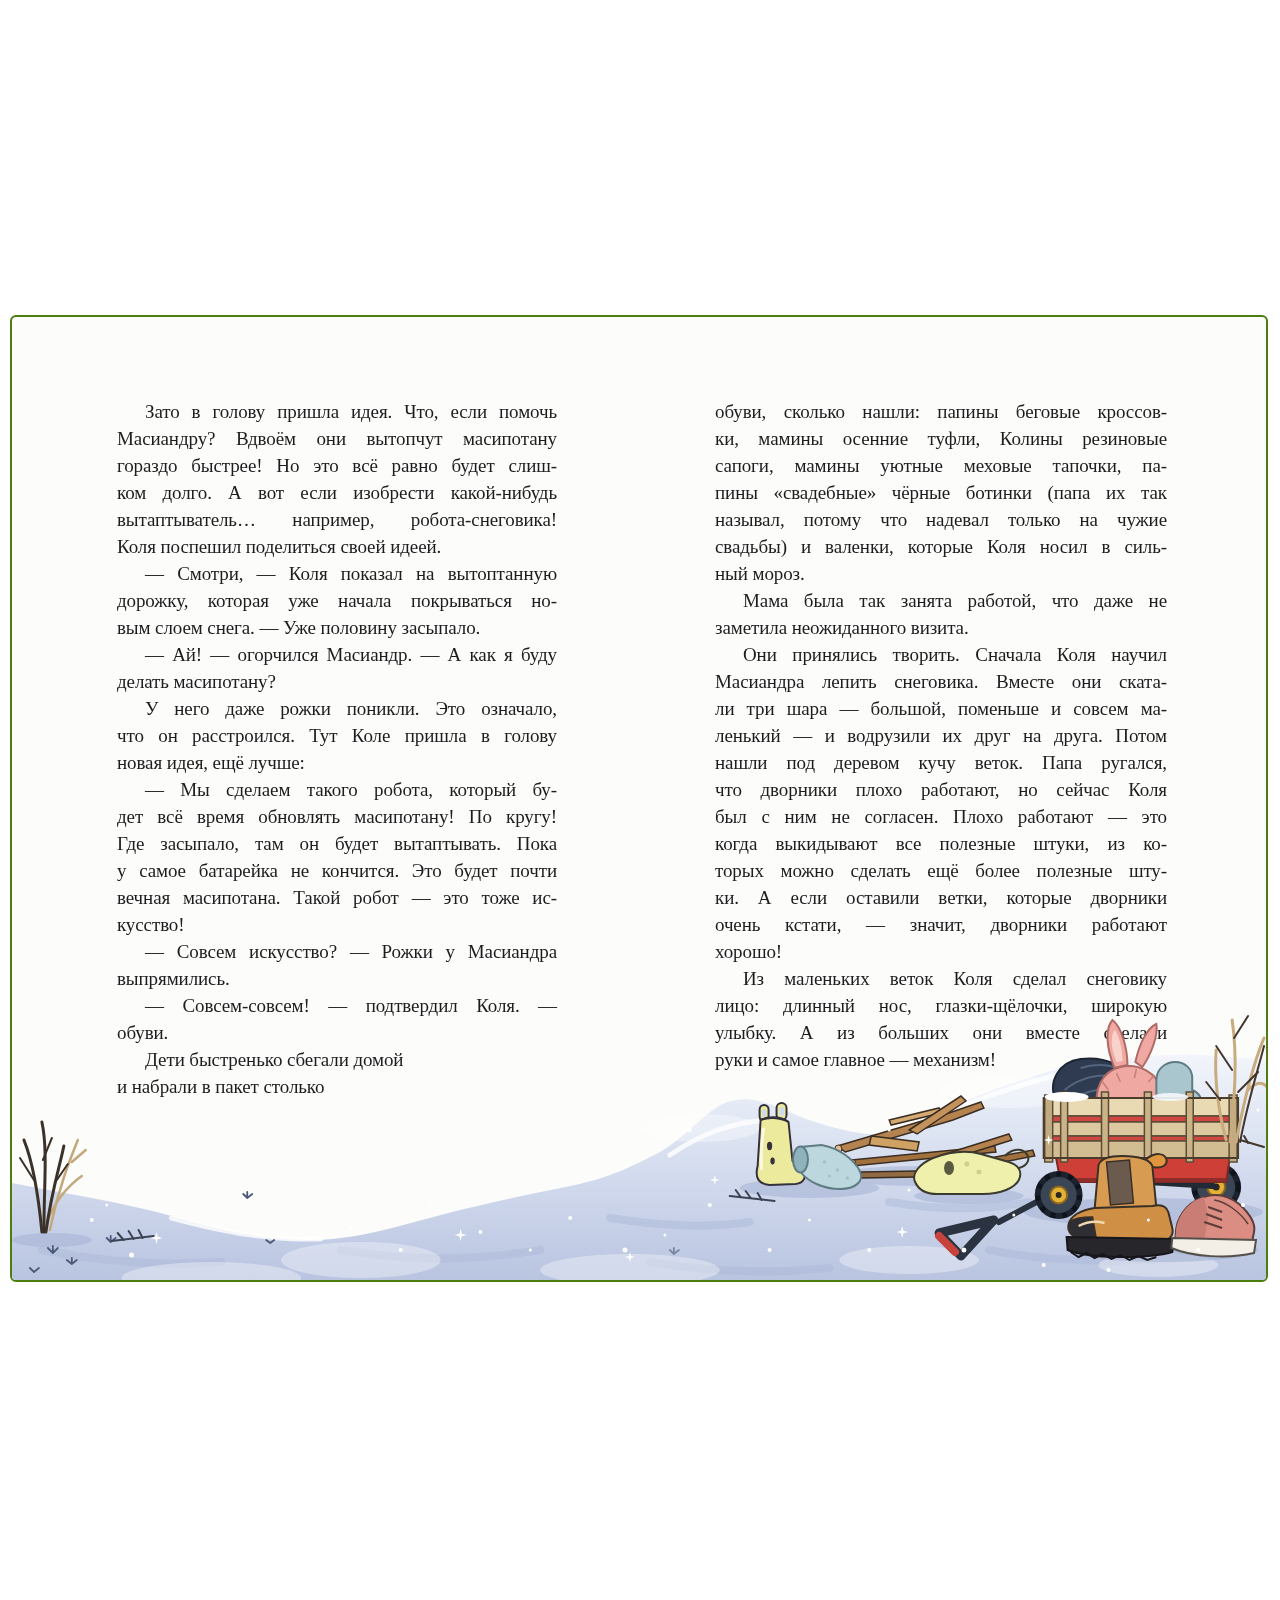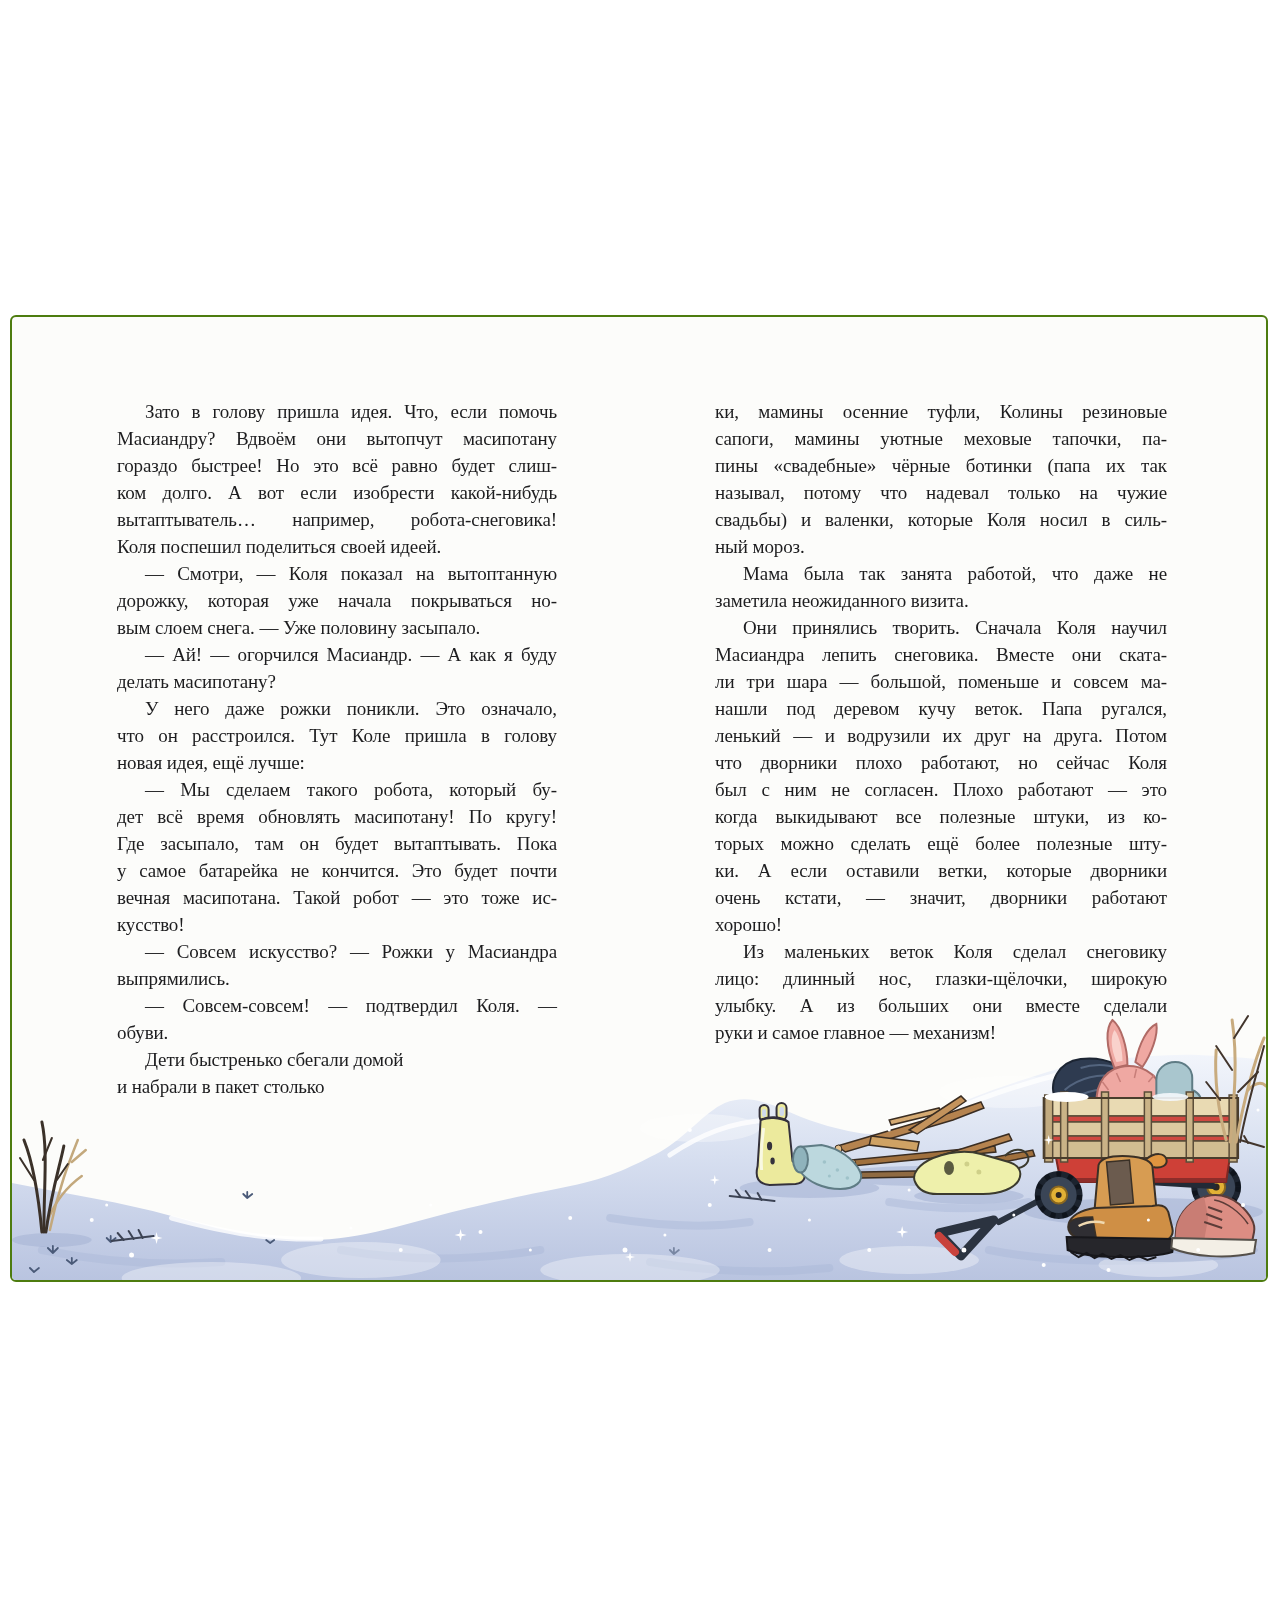--- a/index.html
+++ b/index.html
@@ -63,37 +63,38 @@
           <div class="line ind">— Совсем-совсем! — подтвердил Коля. —</div>
           <div class="line ll">обуви.</div>
         </div>
         <div class="para">
           <div class="line ll ind">Дети быстренько сбегали домой</div>
           <div class="line ll">и набрали в пакет столько</div>
         </div>
       </div>
     <div class="col col-right">
         <div class="para">
+          <div class="line">обуви, сколько нашли: папины беговые кроссов-</div>
           <div class="line">ки, мамины осенние туфли, Колины резиновые</div>
           <div class="line">сапоги, мамины уютные меховые тапочки, па-</div>
           <div class="line">пины «свадебные» чёрные ботинки (папа их так</div>
           <div class="line">называл, потому что надевал только на чужие</div>
           <div class="line">свадьбы) и валенки, которые Коля носил в силь-</div>
           <div class="line ll">ный мороз.</div>
         </div>
         <div class="para">
           <div class="line ind">Мама была так занята работой, что даже не</div>
           <div class="line ll">заметила неожиданного визита.</div>
         </div>
         <div class="para">
           <div class="line ind">Они принялись творить. Сначала Коля научил</div>
           <div class="line">Масиандра лепить снеговика. Вместе они ската-</div>
           <div class="line">ли три шара — большой, поменьше и совсем ма-</div>
+          <div class="line">ленький — и водрузили их друг на друга. Потом</div>
           <div class="line">нашли под деревом кучу веток. Папа ругался,</div>
-          <div class="line">ленький — и водрузили их друг на друга. Потом</div>
           <div class="line">что дворники плохо работают, но сейчас Коля</div>
           <div class="line">был с ним не согласен. Плохо работают — это</div>
           <div class="line">когда выкидывают все полезные штуки, из ко-</div>
           <div class="line">торых можно сделать ещё более полезные шту-</div>
           <div class="line">ки. А если оставили ветки, которые дворники</div>
           <div class="line">очень кстати, — значит, дворники работают</div>
           <div class="line ll">хорошо!</div>
         </div>
         <div class="para">
           <div class="line ind">Из маленьких веток Коля сделал снеговику</div>

